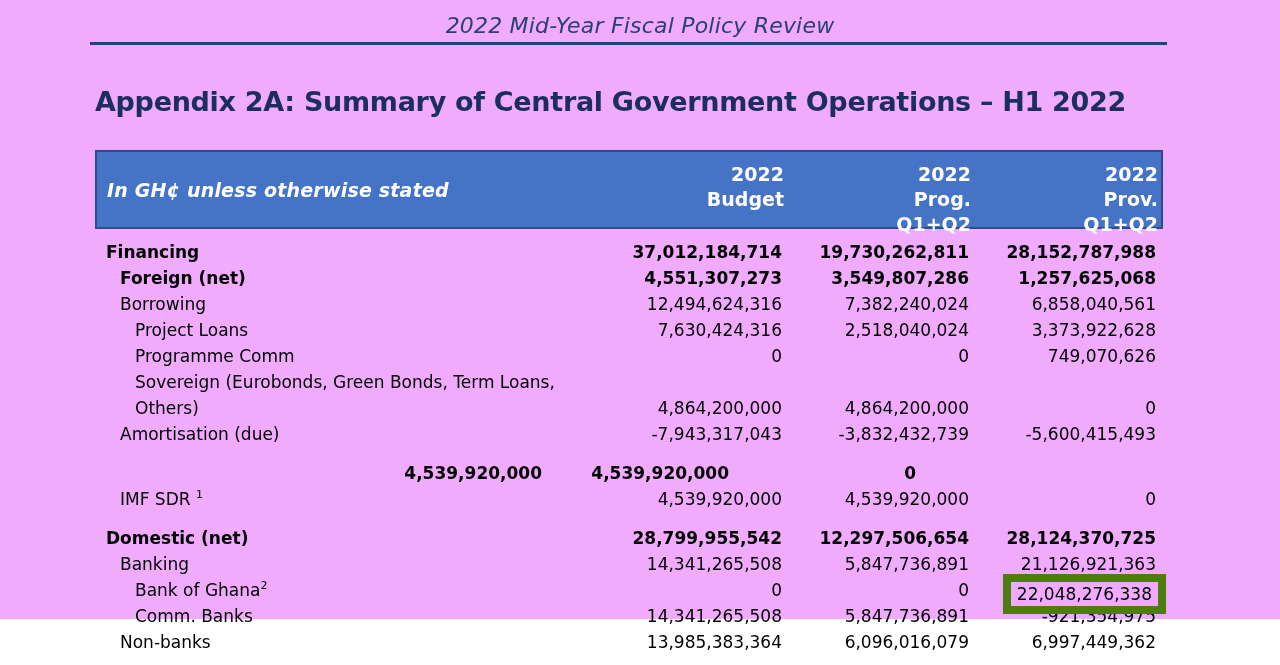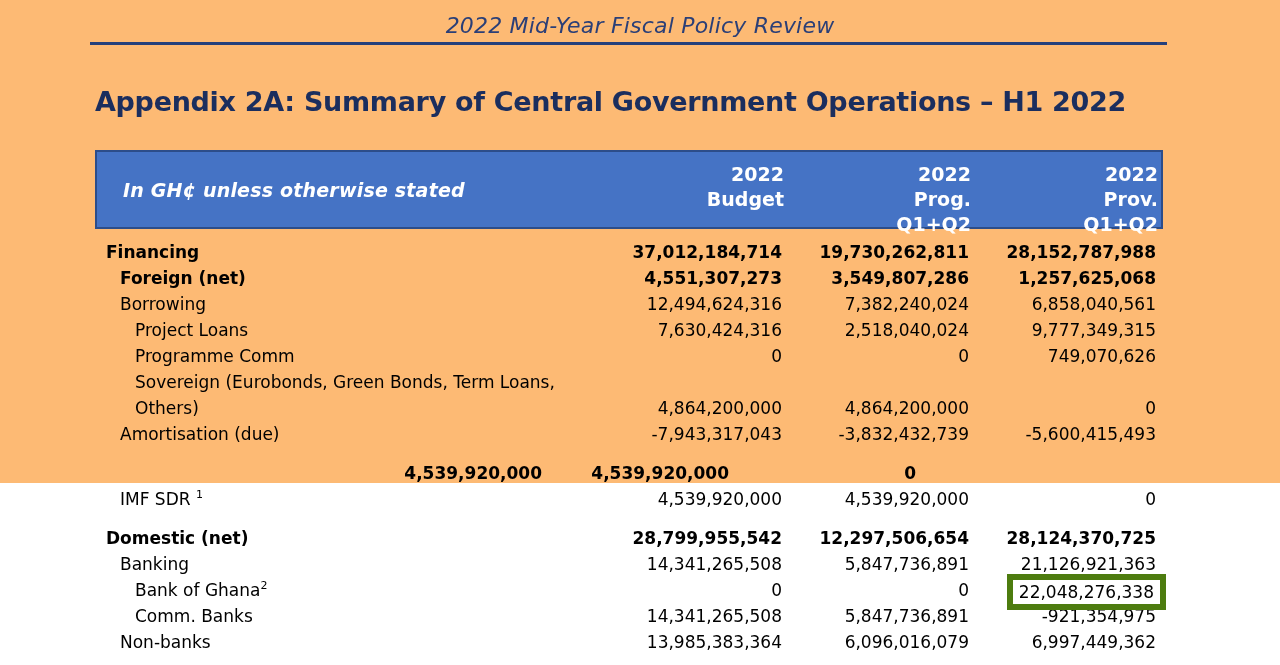--- a/index.html
+++ b/index.html
@@ -2,21 +2,21 @@
 <html><head>
 <meta charset="utf-8">
 <style>
   * { margin:0; padding:0; box-sizing:border-box; }
   html,body { background:#ffffff; }
   body {
     width:1280px; height:665px; overflow:hidden;
     font-family:"DejaVu Sans","Liberation Sans",sans-serif;
     color:#000;
   }
-  .page { width:1280px; height:483px; position:relative; background:#fdba74; }
+  .page { width:1280px; height:619px; position:relative; background:#f0abfc; }
 
   
   .doc-header { padding-top:13px; text-align:center; }
   .doc-header-title {
     font-style:italic; font-size:22px; color:#2b3f77; letter-spacing:0.2px;
   }
   .doc-header-rule {
     height:3px; background:#24407c; margin:4px 113px 0 90px;
   }
 
@@ -30,21 +30,21 @@
   
   .fin-table { width:1068px; margin:33px 0 0 95px; }
 
   .thead {
     display:flex; height:79px;
     background:#4573c5;
     border:2px solid #2c4d8a;
   }
   .hcell { color:#ffffff; }
   .hcell.label {
-    flex:1; display:flex; align-items:center; padding-left:26px;
+    flex:1; display:flex; align-items:center; padding-left:10px;
     font-size:19px; font-weight:bold; font-style:italic; letter-spacing:0.2px;
   }
   .hcell.num {
     text-align:right; font-size:19px; font-weight:bold; line-height:25px;
     padding-top:10px; padding-right:3px;
   }
   .hcell.num.c0 { width:210px; }
   .hcell.num.c1 { width:187px; }
   .hcell.num.c2 { width:187px; }
 
@@ -57,21 +57,21 @@
   .cell.label.indent-1 { padding-left:21px; }
   .cell.label.indent-2 { padding-left:36px; }
   .cell.num { text-align:right; padding-right:3px; }
   .cell.num.c0 { width:206px; }
   .cell.num.c1 { width:187px; }
   .cell.num.c2 { width:187px; }
   sup { font-size:11px; line-height:0; vertical-align:super; }
 
   .hl-box {
     display:inline-block; line-height:24px;
-    border:6px solid #4d7c0f;
+    border:8px solid #4d7c0f;
     padding:0 6px;
     margin:-3px -10px -3px 0;
     position:relative; z-index:2; background:transparent;
   }
 </style>
 </head>
 <body>
 
 <div class="page">
 
@@ -118,21 +118,21 @@
         <div class="row">
           <div class="cell label indent-1">Borrowing</div>
           <div class="cell num c0">12,494,624,316</div>
           <div class="cell num c1">7,382,240,024</div>
           <div class="cell num c2">6,858,040,561</div>
         </div>
         <div class="row">
           <div class="cell label indent-2">Project Loans</div>
           <div class="cell num c0">7,630,424,316</div>
           <div class="cell num c1">2,518,040,024</div>
-          <div class="cell num c2">9,777,349,315</div>
+          <div class="cell num c2">3,373,922,628</div>
         </div>
         <div class="row">
           <div class="cell label indent-2">Programme Comm</div>
           <div class="cell num c0">0</div>
           <div class="cell num c1">0</div>
           <div class="cell num c2">749,070,626</div>
         </div>
         <div class="row">
           <div class="cell label indent-2">Sovereign (Eurobonds, Green Bonds, Term Loans,</div>
           <div class="cell num c0"></div>

